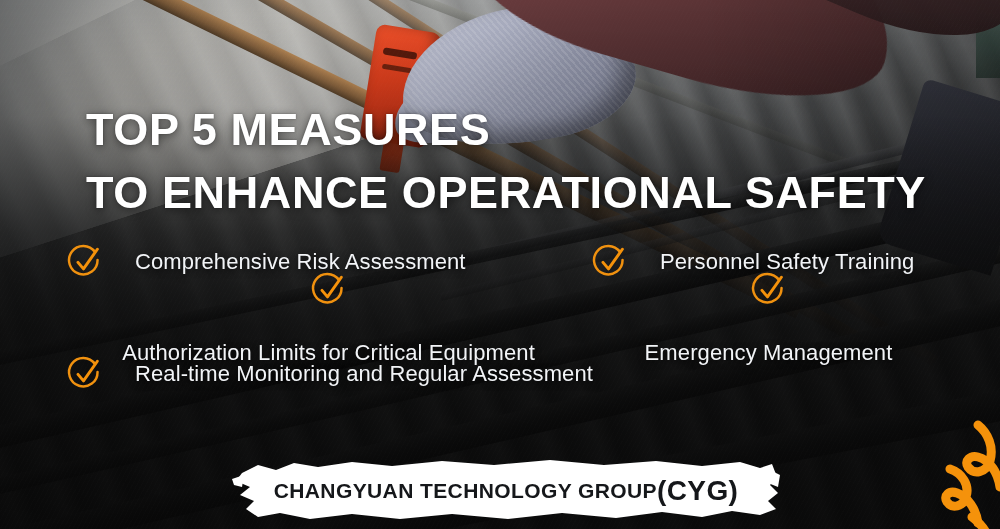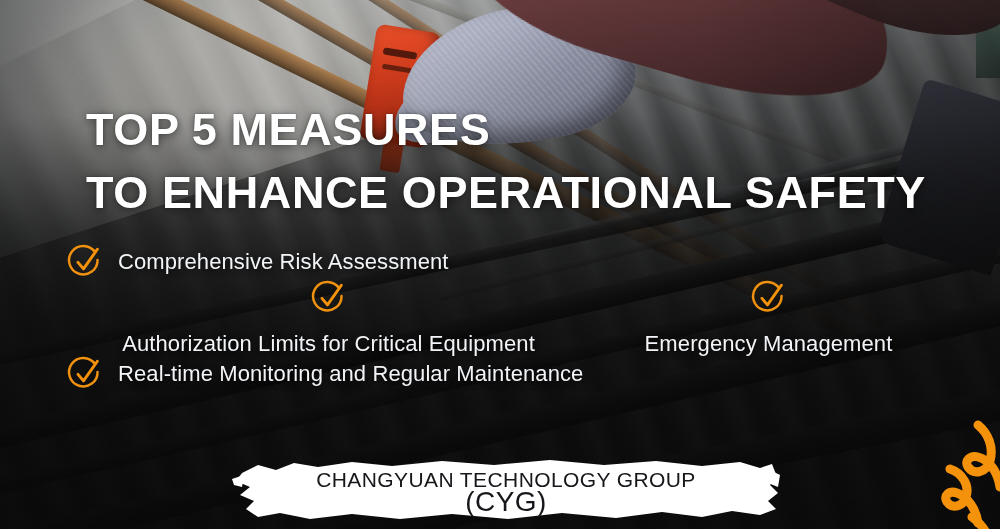--- a/index.html
+++ b/index.html
@@ -166,41 +166,41 @@
   .headline .l2{display:block;margin-top:16px;}
 
   .list{
     position:absolute;left:66px;top:234px;
     width:880px;
     display:grid;
     grid-template-columns:525px 1fr;
     grid-auto-rows:56px;
     align-items:center;
   }
-  .item{display:flex;align-items:center;gap:14px;}
+  .item{display:flex;align-items:center;gap:31px;}
   .item .label{
     color:#f2f4f7;
     font-size:22px;
     font-weight:normal;
     letter-spacing:.1px;
     text-shadow:0 2px 7px rgba(0,0,0,.75);
     white-space:nowrap;
   }
   .check{width:38px;height:38px;flex:0 0 38px;display:block;}
 
   
   .banner{
     position:absolute;left:232px;top:457px;width:548px;height:66px;
   }
   .banner .brush{position:absolute;inset:0;}
   .banner .btext{
     position:absolute;inset:0;
-    display:flex;flex-direction:column;align-items:center;justify-content:center;
+    display:flex;align-items:center;justify-content:center;
     color:#15171a;
-    font-weight:normal;
+    font-weight:bold;
     font-size:21px;
     line-height:22px;
     letter-spacing:.4px;
     text-align:center;
     padding-top:2px;
   }
   .banner .btext .bl2{font-size:28px;}
 
   
   .scribble{position:absolute;right:-6px;bottom:-8px;width:90px;height:120px;}
@@ -259,20 +259,27 @@
     <div class="list">
 
       <div class="item" style="grid-column:1;grid-row:1;">
         <svg class="check" viewBox="0 0 40 40">
           <path d="M30.5 9.5 A15 15 0 1 0 33.2 17.8" fill="none" stroke="#F0910F" stroke-width="2.6" stroke-linecap="round"></path>
           <path d="M12.6 20.4 L18.4 27.2 L33.0 6.6" fill="none" stroke="#F5920B" stroke-width="3.1" stroke-linecap="round" stroke-linejoin="round"></path>
         </svg>
         <span class="label">Comprehensive Risk Assessment</span>
       </div>
 
+      <div class="item" style="grid-column:2;grid-row:1;">
+        <svg class="check" viewBox="0 0 40 40">
+          <path d="M30.5 9.5 A15 15 0 1 0 33.2 17.8" fill="none" stroke="#F0910F" stroke-width="2.6" stroke-linecap="round"></path>
+          <path d="M12.6 20.4 L18.4 27.2 L33.0 6.6" fill="none" stroke="#F5920B" stroke-width="3.1" stroke-linecap="round" stroke-linejoin="round"></path>
+        </svg>
+        <span class="label">Personnel Safety Training</span>
+      </div>
 
       <div class="item" style="grid-column:1;grid-row:2;flex-direction:column;">
         <svg class="check" viewBox="0 0 40 40">
           <path d="M30.5 9.5 A15 15 0 1 0 33.2 17.8" fill="none" stroke="#F0910F" stroke-width="2.6" stroke-linecap="round"></path>
           <path d="M12.6 20.4 L18.4 27.2 L33.0 6.6" fill="none" stroke="#F5920B" stroke-width="3.1" stroke-linecap="round" stroke-linejoin="round"></path>
         </svg>
         <span class="label">Authorization Limits for Critical Equipment</span>
       </div>
 
       <div class="item" style="grid-column:2;grid-row:2;flex-direction:column;">
@@ -281,21 +288,21 @@
           <path d="M12.6 20.4 L18.4 27.2 L33.0 6.6" fill="none" stroke="#F5920B" stroke-width="3.1" stroke-linecap="round" stroke-linejoin="round"></path>
         </svg>
         <span class="label">Emergency Management</span>
       </div>
 
       <div class="item" style="grid-column:1;grid-row:3;">
         <svg class="check" viewBox="0 0 40 40">
           <path d="M30.5 9.5 A15 15 0 1 0 33.2 17.8" fill="none" stroke="#F0910F" stroke-width="2.6" stroke-linecap="round"></path>
           <path d="M12.6 20.4 L18.4 27.2 L33.0 6.6" fill="none" stroke="#F5920B" stroke-width="3.1" stroke-linecap="round" stroke-linejoin="round"></path>
         </svg>
-        <span class="label">Real-time Monitoring and Regular Maintenance</span>
+        <span class="label">Real-time Monitoring and Regular Assessment</span>
       </div>
 
     </div>
 
     <div class="banner">
       <svg class="brush" viewBox="0 0 548 66" preserveAspectRatio="none">
         <path fill="#ffffff" d="
           M10,16 L26,8 L44,13 L62,6 L86,10 L120,5 L160,9 L210,4 L262,8 L318,3
           L372,8 L424,4 L470,9 L508,5 L528,11 L540,7 L545,20 L538,28 L546,36
           L536,44 L544,52 L528,58 L500,54 L470,60 L430,55 L384,61 L330,56

